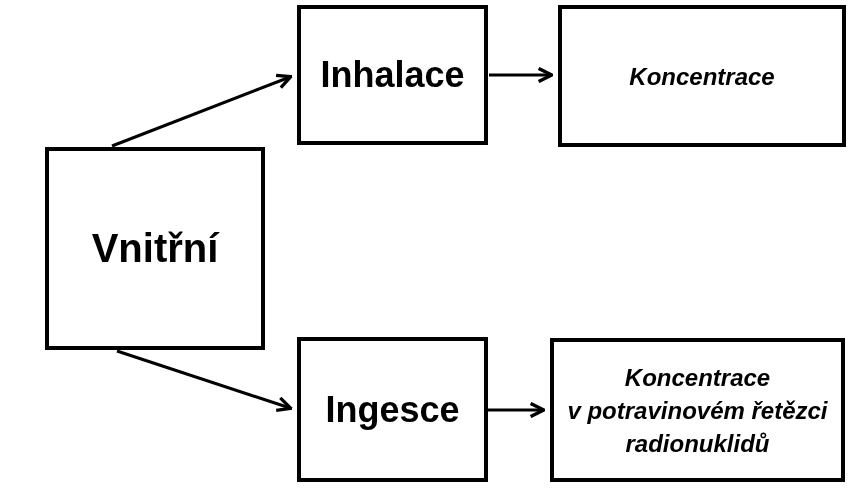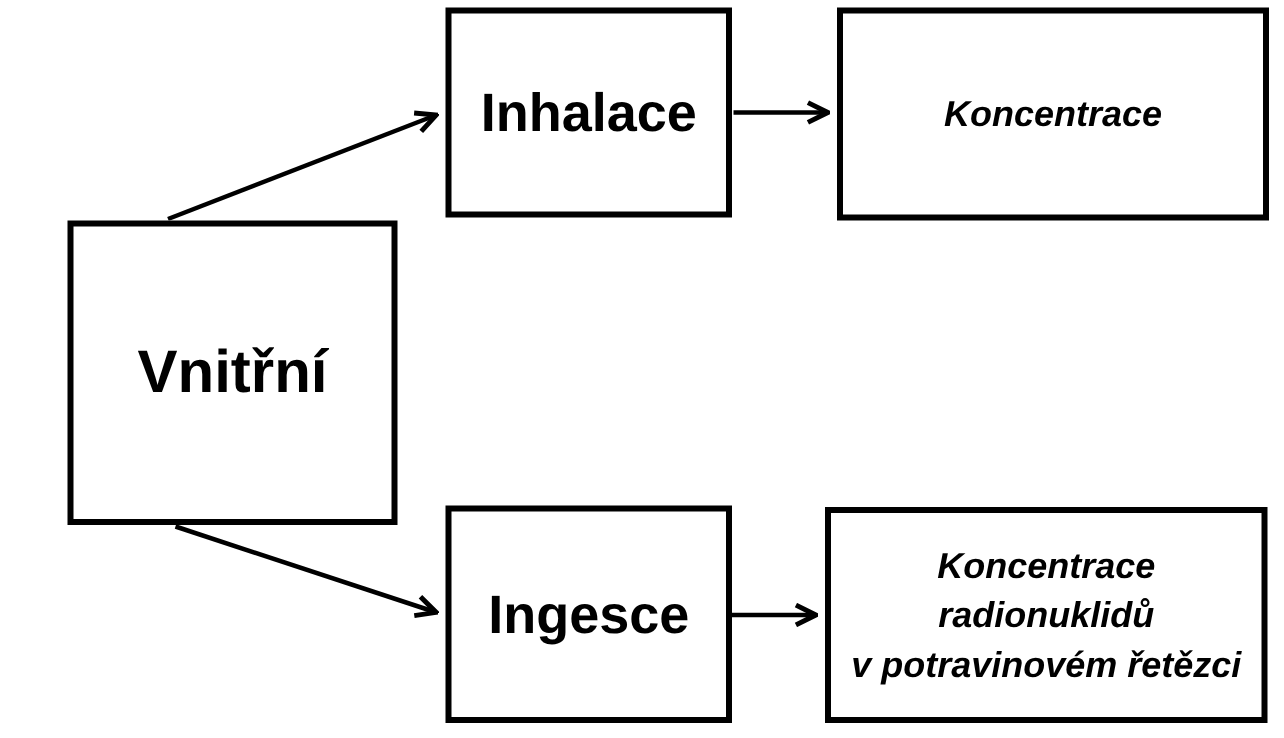--- a/index.html
+++ b/index.html
@@ -107,17 +107,17 @@
   <div class="node node-result node-air">
     <div>Koncentrace</div>
   </div>
 
   <div class="node node-mid node-ingesce">
     <div>Ingesce</div>
   </div>
 
   <div class="node node-result node-food">
     <div>Koncentrace</div>
+    <div>v potravinovém řetězci</div>
     <div>radionuklidů</div>
-    <div>v potravinovém řetězci</div>
   </div>
 
 </div>
 
 </body></html>

